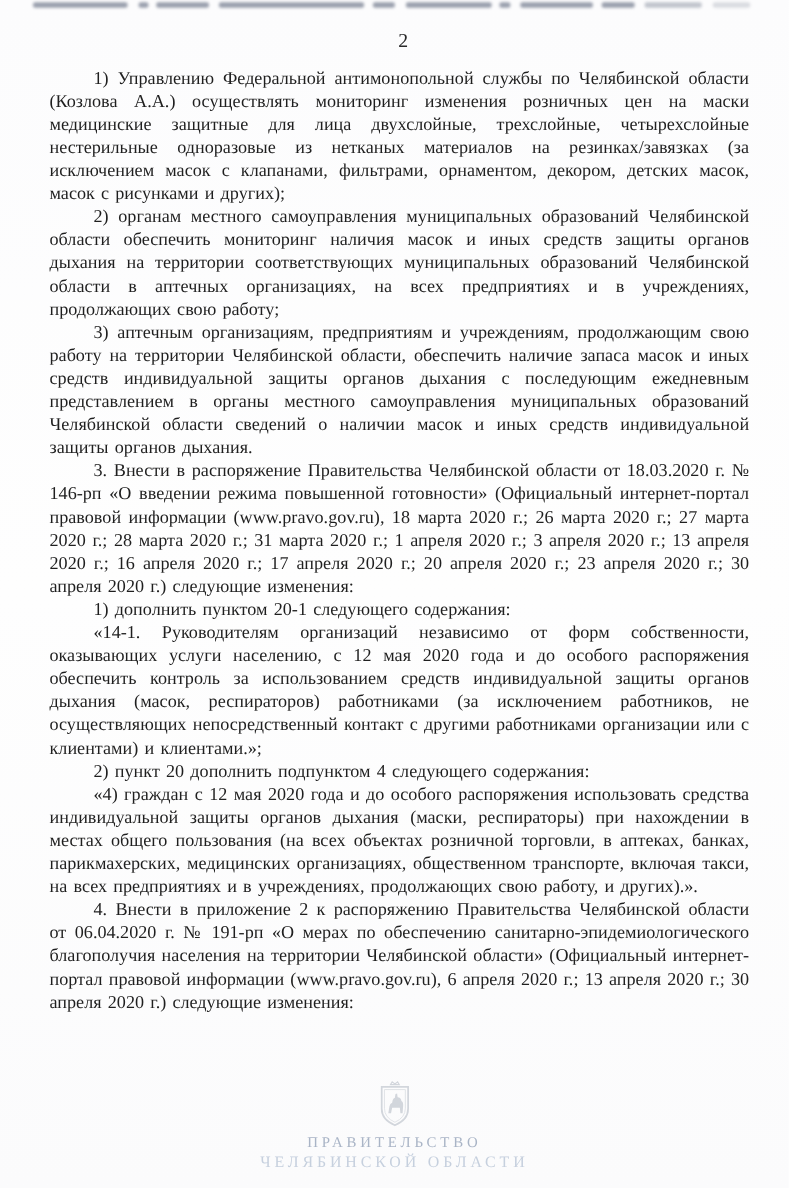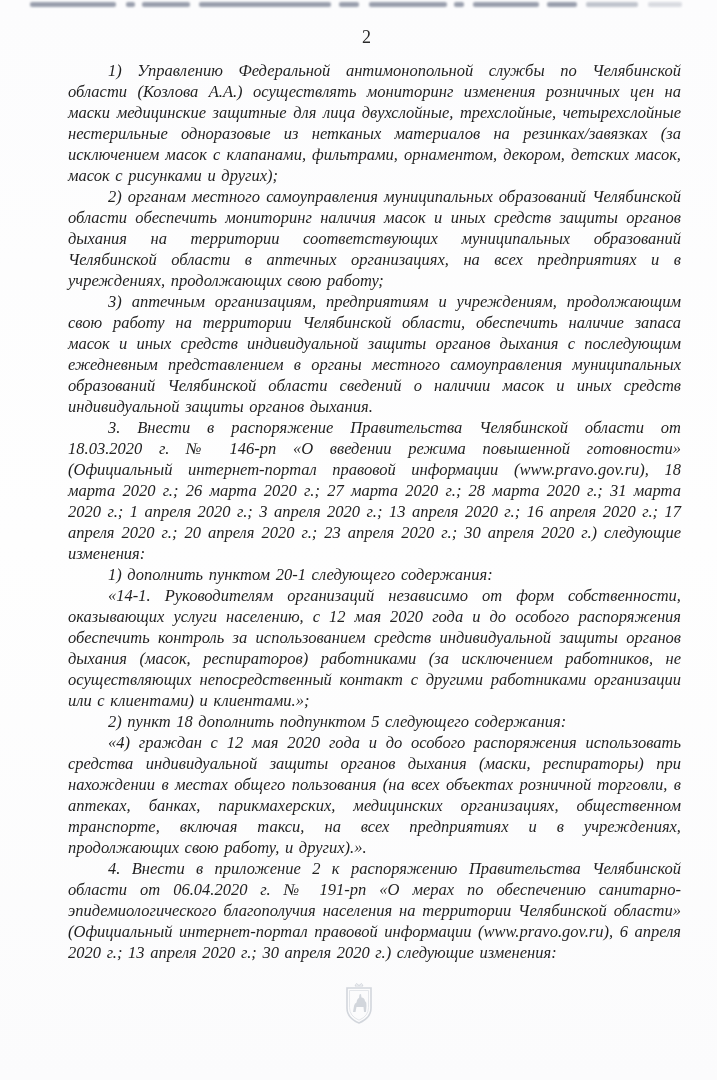--- a/index.html
+++ b/index.html
@@ -36,21 +36,21 @@
   .page-number {
     position: absolute;
     top: 27px; left: 52px; right: 36px;
     text-align: center;
     font-size: 18px;
     color: #2a2a2a;
   }
 
   .content {
     position: absolute;
-    top: 60px; left: 68px; right: 36px; font-style: italic;
+    top: 60px; left: 45px; right: 36px;
   }
   .content p {
     font-size: 16.5px;
     line-height: 21px;
     text-align: justify;
     text-indent: 40px;
     word-spacing: 1.5px;
     color: #1f1f1f;
     text-rendering: optimizeLegibility;
   }
@@ -97,30 +97,32 @@
 
   <div class="page-number">2</div>
 
   <div class="content">
     <p>1) Управлению Федеральной антимонопольной службы по Челябинской области (Козлова А.А.) осуществлять мониторинг изменения розничных цен на маски медицинские защитные для лица двухслойные, трехслойные, четырехслойные нестерильные одноразовые из нетканых материалов на резинках/завязках (за исключением масок с клапанами, фильтрами, орнаментом, декором, детских масок, масок с рисунками и других);</p>
     <p>2) органам местного самоуправления муниципальных образований Челябинской области обеспечить мониторинг наличия масок и иных средств защиты органов дыхания на территории соответствующих муниципальных образований Челябинской области в аптечных организациях, на всех предприятиях и в учреждениях, продолжающих свою работу;</p>
     <p>3) аптечным организациям, предприятиям и учреждениям, продолжающим свою работу на территории Челябинской области, обеспечить наличие запаса масок и иных средств индивидуальной защиты органов дыхания с последующим ежедневным представлением в органы местного самоуправления муниципальных образований Челябинской области сведений о наличии масок и иных средств индивидуальной защиты органов дыхания.</p>
     <p>3. Внести в распоряжение Правительства Челябинской области от 18.03.2020 г. № 146-рп «О введении режима повышенной готовности» (Официальный интернет-портал правовой информации (www.pravo.gov.ru), 18 марта 2020 г.; 26 марта 2020 г.; 27 марта 2020 г.; 28 марта 2020 г.; 31 марта 2020 г.; 1 апреля 2020 г.; 3 апреля 2020 г.; 13 апреля 2020 г.; 16 апреля 2020 г.; 17 апреля 2020 г.; 20 апреля 2020 г.; 23 апреля 2020 г.; 30 апреля 2020 г.) следующие изменения:</p>
     <p>1) дополнить пунктом 20-1 следующего содержания:</p>
     <p>«14-1. Руководителям организаций независимо от форм собственности, оказывающих услуги населению, с 12 мая 2020 года и до особого распоряжения обеспечить контроль за использованием средств индивидуальной защиты органов дыхания (масок, респираторов) работниками (за исключением работников, не осуществляющих непосредственный контакт с другими работниками организации или с клиентами) и клиентами.»;</p>
-    <p>2) пункт 18 дополнить подпунктом 5 следующего содержания:</p>
+    <p>2) пункт 20 дополнить подпунктом 4 следующего содержания:</p>
     <p>«4) граждан с 12 мая 2020 года и до особого распоряжения использовать средства индивидуальной защиты органов дыхания (маски, респираторы) при нахождении в местах общего пользования (на всех объектах розничной торговли, в аптеках, банках, парикмахерских, медицинских организациях, общественном транспорте, включая такси, на всех предприятиях и в учреждениях, продолжающих свою работу, и других).».</p>
     <p>4. Внести в приложение 2 к распоряжению Правительства Челябинской области от 06.04.2020 г. № 191-рп «О мерах по обеспечению санитарно-эпидемиологического благополучия населения на территории Челябинской области» (Официальный интернет-портал правовой информации (www.pravo.gov.ru), 6 апреля 2020 г.; 13 апреля 2020 г.; 30 апреля 2020 г.) следующие изменения:</p>
   </div>
 
   <div class="watermark">
     <svg width="38" height="44" viewBox="0 0 38 44">
 
       <path d="M15 4 L16.5 1.5 L19 3.5 L21.5 1.5 L23 4 Z" fill="none" stroke="#c5cad2" stroke-width="1"></path>
 
       <path d="M7 6 H31 V26 Q31 36 19 41 Q7 36 7 26 Z" fill="none" stroke="#c5cad2" stroke-width="1.6"></path>
       <path d="M9.5 8.5 H28.5 V25.5 Q28.5 34 19 38.2 Q9.5 34 9.5 25.5 Z" fill="none" stroke="#d3d7dd" stroke-width="0.8"></path>
 
       <path d="M13 30 L14 24 Q14.5 21 16.5 20.5 Q17 16.5 19 16 L19.5 12.5 L21 12 L21.5 15.5 Q24.5 15.5 25 19 Q26.8 20 26.5 23.5 L26 30 L24 30 L23.5 25 L16.5 25 L15.5 30 Z" fill="#c5cad2"></path>
     </svg>
+    <div class="wm-line1">ПРАВИТЕЛЬСТВО</div>
+    <div class="wm-line2">ЧЕЛЯБИНСКОЙ ОБЛАСТИ</div>
   </div>
 
 </div>
 
 </body></html>

